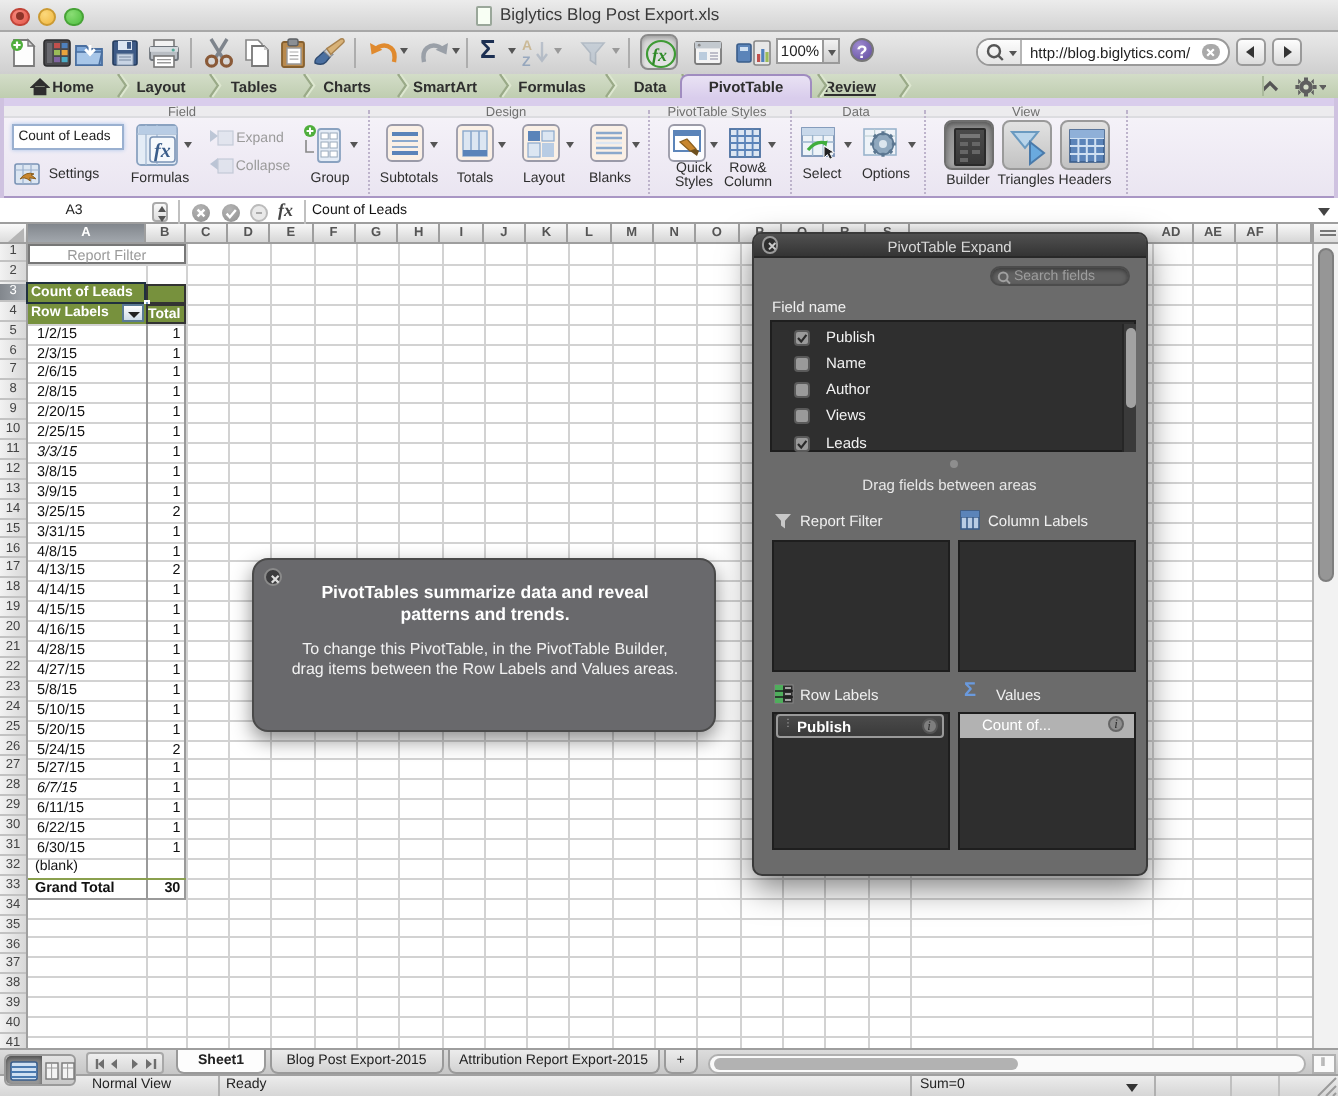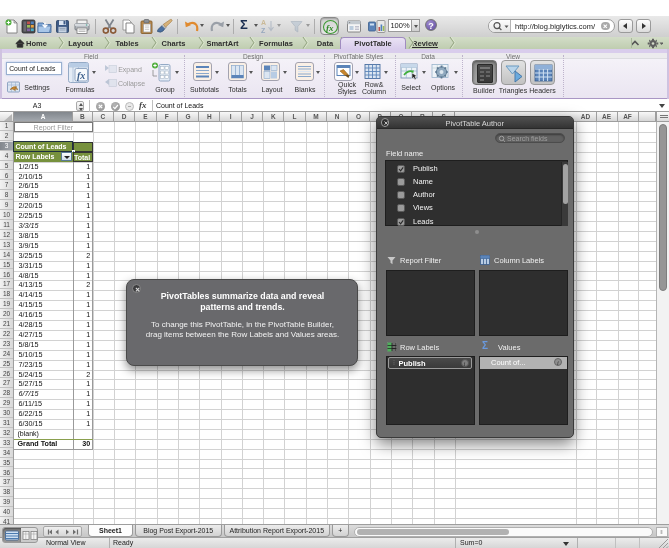--- a/index.html
+++ b/index.html
@@ -4,20 +4,33 @@
 *{margin:0;padding:0;box-sizing:border-box}
 html,body{width:669px;height:548px;overflow:hidden}
 #w{position:relative;width:669px;height:548px;overflow:hidden;
    font-family:"Liberation Sans",sans-serif;background:#fff}
 .ab{position:absolute}
 svg{display:block}
 .ctext{text-align:center}
 </style></head><body>
 <div id="w">
 
+<div class="ab" style="left:0;top:0;width:669px;height:16px;
+  background:linear-gradient(#ececec,#d3d3d3);border-bottom:1px solid #a8a8a8;">
+  <div class="ab" style="left:5px;top:3.5px;width:9.6px;height:9.6px;border-radius:50%;
+    background:radial-gradient(circle at 35% 30%,#f6897d,#e4574a);border:0.5px solid #c14438;"></div>
+  <div class="ab" style="left:7.8px;top:6.3px;width:4px;height:4px;border-radius:50%;background:#8e3429;"></div>
+  <div class="ab" style="left:18.5px;top:3.5px;width:9.6px;height:9.6px;border-radius:50%;
+    background:radial-gradient(circle at 35% 30%,#fbd87c,#f0b73f);border:0.5px solid #cb9a32;"></div>
+  <div class="ab" style="left:32px;top:3.5px;width:9.6px;height:9.6px;border-radius:50%;
+    background:radial-gradient(circle at 35% 30%,#8add75,#4fbf3f);border:0.5px solid #47a336;"></div>
+  <div class="ab" style="left:238px;top:3px;width:8px;height:10px;background:#f8fff4;
+    border:0.8px solid #9aa79a;border-radius:1px;"></div>
+  <div class="ab" style="left:250px;top:2px;font-size:8.5px;color:#3a3a3a;white-space:nowrap;">Biglytics Blog Post Export.xls</div>
+</div>
 
 <div class="ab" style="left:0;top:16px;width:669px;height:22px;
   background:linear-gradient(#e9e9e9,#cfcfcf);border-bottom:1px solid #9b9b9b;">
 <div class="ab" style="left:3px;top:1.5px;width:17px;height:17px;">
         <svg width="17" height="17">
           <path d="M4 2 h7 l3 3 v10 h-10 z" fill="#fdfdfd" stroke="#7a7a7a" stroke-width="0.9"></path>
           <path d="M11 2 l3 3 h-3 z" fill="#d8d8d8" stroke="#7a7a7a" stroke-width="0.7"></path>
           <circle cx="5.5" cy="4.5" r="3" fill="#4fae3c"></circle>
           <path d="M3.7 4.5h3.6M5.5 2.7v3.6" stroke="#fff" stroke-width="1.1"></path>
         </svg>
@@ -581,21 +594,21 @@
     <div class="ab" style="left:72px;top:150.2px;width:3px;height:3px;background:#7aa0c8;border:0.5px solid #fff;"></div>
     <div class="ab" style="left:14px;top:151.7px;width:59px;height:9.9px;background:#77913d;
   font-size:7px;font-weight:bold;color:#fff;line-height:10px;padding-left:1.5px;white-space:nowrap;">Row Labels</div>
     <div class="ab" style="left:61px;top:152.2px;width:10.5px;height:8.5px;background:linear-gradient(#fdfdfd,#cfdde8);border:1px solid #5a7a94;">
   <div class="ab" style="left:2.2px;top:2.8px;width:0;height:0;border-left:3px solid transparent;border-right:3px solid transparent;border-top:3.8px solid #222;"></div>
     </div>
     <div class="ab" style="left:73px;top:151.7px;width:19.7px;height:9.9px;background:#77913d;border:1px solid #333;
   font-size:7px;font-weight:bold;color:#fff;line-height:9.5px;text-align:right;padding-right:1.5px;">Total</div>
     <div class="ab" style="left:18.5px;top:161.6px;font-size:7.2px;color:#111;line-height:10px;">1/2/15</div>
     <div class="ab" style="left:73px;top:161.6px;width:17.2px;font-size:7.2px;color:#111;line-height:10px;text-align:right;">1</div>
-    <div class="ab" style="left:18.5px;top:171.5px;font-size:7.2px;color:#111;line-height:10px;">2/10/15</div>
+    <div class="ab" style="left:18.5px;top:171.5px;font-size:7.2px;color:#111;line-height:10px;">2/3/15</div>
     <div class="ab" style="left:73px;top:171.5px;width:17.2px;font-size:7.2px;color:#111;line-height:10px;text-align:right;">1</div>
     <div class="ab" style="left:18.5px;top:181.4px;font-size:7.2px;color:#111;line-height:10px;">2/6/15</div>
     <div class="ab" style="left:73px;top:181.4px;width:17.2px;font-size:7.2px;color:#111;line-height:10px;text-align:right;">1</div>
     <div class="ab" style="left:18.5px;top:191.3px;font-size:7.2px;color:#111;line-height:10px;">2/8/15</div>
     <div class="ab" style="left:73px;top:191.3px;width:17.2px;font-size:7.2px;color:#111;line-height:10px;text-align:right;">1</div>
     <div class="ab" style="left:18.5px;top:201.2px;font-size:7.2px;color:#111;line-height:10px;">2/20/15</div>
     <div class="ab" style="left:73px;top:201.2px;width:17.2px;font-size:7.2px;color:#111;line-height:10px;text-align:right;">1</div>
     <div class="ab" style="left:18.5px;top:211.1px;font-size:7.2px;color:#111;line-height:10px;">2/25/15</div>
     <div class="ab" style="left:73px;top:211.1px;width:17.2px;font-size:7.2px;color:#111;line-height:10px;text-align:right;">1</div>
     <div class="ab" style="left:18.5px;top:221.0px;font-size:7.2px;color:#111;line-height:10px;font-style:italic;">3/3/15</div>
@@ -619,21 +632,21 @@
     <div class="ab" style="left:18.5px;top:310.1px;font-size:7.2px;color:#111;line-height:10px;">4/16/15</div>
     <div class="ab" style="left:73px;top:310.1px;width:17.2px;font-size:7.2px;color:#111;line-height:10px;text-align:right;">1</div>
     <div class="ab" style="left:18.5px;top:320.0px;font-size:7.2px;color:#111;line-height:10px;">4/28/15</div>
     <div class="ab" style="left:73px;top:320.0px;width:17.2px;font-size:7.2px;color:#111;line-height:10px;text-align:right;">1</div>
     <div class="ab" style="left:18.5px;top:329.9px;font-size:7.2px;color:#111;line-height:10px;">4/27/15</div>
     <div class="ab" style="left:73px;top:329.9px;width:17.2px;font-size:7.2px;color:#111;line-height:10px;text-align:right;">1</div>
     <div class="ab" style="left:18.5px;top:339.8px;font-size:7.2px;color:#111;line-height:10px;">5/8/15</div>
     <div class="ab" style="left:73px;top:339.8px;width:17.2px;font-size:7.2px;color:#111;line-height:10px;text-align:right;">1</div>
     <div class="ab" style="left:18.5px;top:349.7px;font-size:7.2px;color:#111;line-height:10px;">5/10/15</div>
     <div class="ab" style="left:73px;top:349.7px;width:17.2px;font-size:7.2px;color:#111;line-height:10px;text-align:right;">1</div>
-    <div class="ab" style="left:18.5px;top:359.6px;font-size:7.2px;color:#111;line-height:10px;">7/23/15</div>
+    <div class="ab" style="left:18.5px;top:359.6px;font-size:7.2px;color:#111;line-height:10px;">5/20/15</div>
     <div class="ab" style="left:73px;top:359.6px;width:17.2px;font-size:7.2px;color:#111;line-height:10px;text-align:right;">1</div>
     <div class="ab" style="left:18.5px;top:369.5px;font-size:7.2px;color:#111;line-height:10px;">5/24/15</div>
     <div class="ab" style="left:73px;top:369.5px;width:17.2px;font-size:7.2px;color:#111;line-height:10px;text-align:right;">2</div>
     <div class="ab" style="left:18.5px;top:379.4px;font-size:7.2px;color:#111;line-height:10px;">5/27/15</div>
     <div class="ab" style="left:73px;top:379.4px;width:17.2px;font-size:7.2px;color:#111;line-height:10px;text-align:right;">1</div>
     <div class="ab" style="left:18.5px;top:389.3px;font-size:7.2px;color:#111;line-height:10px;font-style:italic;">6/7/15</div>
     <div class="ab" style="left:73px;top:389.3px;width:17.2px;font-size:7.2px;color:#111;line-height:10px;text-align:right;">1</div>
     <div class="ab" style="left:18.5px;top:399.2px;font-size:7.2px;color:#111;line-height:10px;">6/11/15</div>
     <div class="ab" style="left:73px;top:399.2px;width:17.2px;font-size:7.2px;color:#111;line-height:10px;text-align:right;">1</div>
     <div class="ab" style="left:18.5px;top:409.1px;font-size:7.2px;color:#111;line-height:10px;">6/22/15</div>
@@ -658,21 +671,21 @@
           <path d="M2.9 2.9l3.4 3.4M6.3 2.9l-3.4 3.4" stroke="#dcdcdc" stroke-width="1.1"></path>
         </svg>
       </div>
   <div class="ab ctext" style="left:0;top:11px;width:231px;font-size:8.8px;font-weight:bold;color:#fff;line-height:10.5px;">PivotTables summarize data and reveal<br>patterns and trends.</div>
   <div class="ab ctext" style="left:0;top:40px;width:231px;font-size:8px;color:#f2f2f2;line-height:9.5px;">To change this PivotTable, in the PivotTable Builder,<br>drag items between the Row Labels and Values areas.</div>
 </div>
 
 <div class="ab" style="left:376px;top:115.5px;width:197.5px;height:322.5px;background:#6b6b6b;border-radius:5px;
   border:1px solid #3a3a3a;box-shadow:0 6px 16px rgba(0,0,0,.5);">
   <div class="ab" style="left:0;top:0;width:100%;height:12px;background:linear-gradient(#505050,#343434);border-radius:4px 4px 0 0;border-bottom:1px solid #282828;"></div>
-  <div class="ab ctext" style="left:0;top:2px;width:100%;font-size:7.5px;color:#d8d8d8;">PivotTable Author</div>
+  <div class="ab ctext" style="left:0;top:2px;width:100%;font-size:7.5px;color:#d8d8d8;">PivotTable Expand</div>
   <div class="ab" style="left:3.5px;top:1.8px;width:8.6px;height:8.6px;border-radius:50%;background:#2e2e2e;border:1px solid #9a9a9a;">
     <svg width="8.6" height="8.6">
           <path d="M2.5 2.5l3.2 3.2M5.7 2.5l-3.2 3.2" stroke="#ccc" stroke-width="1"></path>
         </svg>
       </div>
 
   <div class="ab" style="left:118px;top:16px;width:70px;height:10px;border-radius:6px;background:#606060;
     border:1px solid #4c4c4c;box-shadow:inset 0 1px 2px rgba(0,0,0,.4);">
     <svg class="ab" style="left:2px;top:1px" width="9" height="8">
           <circle cx="3.6" cy="3.4" r="2.2" fill="none" stroke="#a0a0a0" stroke-width="1"></circle>
@@ -712,20 +725,21 @@
             <rect x="0.5" y="0.5" width="7" height="7" rx="1.5" fill="#9a9a9a" stroke="#5a5a5a"></rect>
             <path d="M2 4 l1.6 1.8 2.6 -3.4" stroke="#2a2a2a" stroke-width="1.1" fill="none"></path>
           </svg>
         </div>
         <div class="ab" style="left:27px;top:55.7px;font-size:7.5px;color:#f2f2f2;">Leads</div>
         <div class="ab" style="left:174.5px;top:1px;width:7px;height:64px;background:#3a3a3a;border-left:1px solid #262626;">
   <div class="ab" style="left:1px;top:1.5px;width:5px;height:40px;border-radius:3px;background:#a2a2a2;"></div>
         </div>
 </div>
   <div class="ab" style="left:98px;top:113px;width:4px;height:4px;border-radius:50%;background:#8e8e8e;"></div>
+  <div class="ab ctext" style="left:0;top:121.5px;width:100%;font-size:7.5px;color:#e8e8e8;">Drag fields between areas</div>
 
   <svg class="ab" style="left:10px;top:139px" width="9" height="9">
         <path d="M0.5 1 h8 l-3 3.4 v3.8 l-2 -1.5 v-2.3 z" fill="#c8c8c8"></path>
       </svg>
   <div class="ab" style="left:23px;top:139px;font-size:7.5px;color:#f0f0f0;">Report Filter</div>
   <svg class="ab" style="left:103px;top:138.5px" width="10" height="10">
         <rect x="0.5" y="0.5" width="9" height="9" fill="#b8cce4" stroke="#3a5d8a" stroke-width="0.8"></rect>
         <path d="M0.5 3.5h9M3.5 0.5v9M6.5 0.5v9" stroke="#3a5d8a" stroke-width="0.8"></path>
         <rect x="0.5" y="0.5" width="9" height="3" fill="#5b84b9"></rect>
       </svg>

